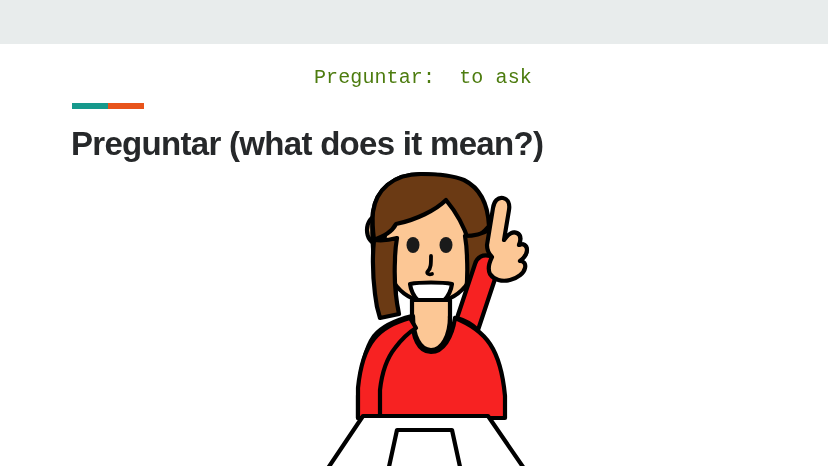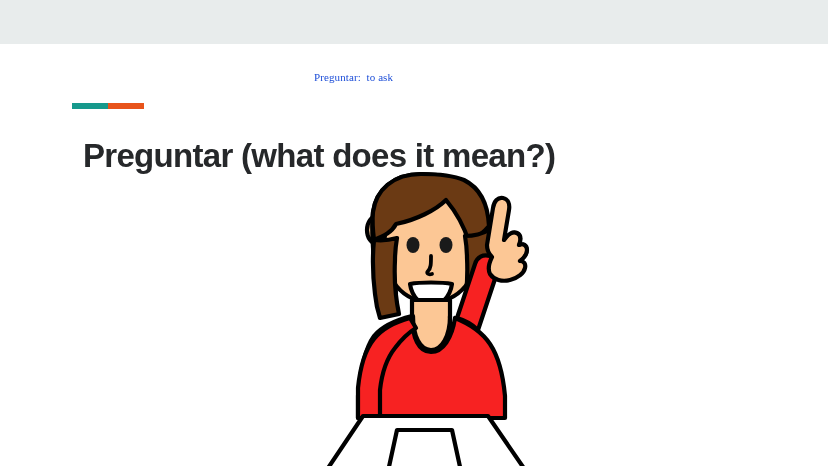--- a/index.html
+++ b/index.html
@@ -32,23 +32,23 @@
     width: 828px;
     height: 44px;
     background: #e8ecec;
   }
 
   #notes-text {
     position: absolute;
     left: 314px;
     top: 20px;
     width: 480px;
-    color: #1d4ed8;
-    font-family: Liberation Serif, serif;
-    font-size: 11px;
+    color: #4d7c0f;
+    font-family: Liberation Mono, monospace;
+    font-size: 20px;
     line-height: 23px;
     letter-spacing: 0.1px;
     white-space: pre;
   }
   .notes-line { display: block; }
 
   
   #accent-rule {
     position: absolute;
     left: 72px;
@@ -66,21 +66,21 @@
     flex: 0 0 36px;
     height: 100%;
     background: #e8541b;
   }
 
   
   #slide-title {
     position: absolute;
     left: 71px;
     top: 124px;
-    margin: 12px;
+    margin: 0;
     color: #26282a;
     font-family: "Liberation Sans", sans-serif;
     font-size: 33px;
     font-weight: 700;
     letter-spacing: -0.7px;
     line-height: 40px;
     white-space: nowrap;
   }
 
   

